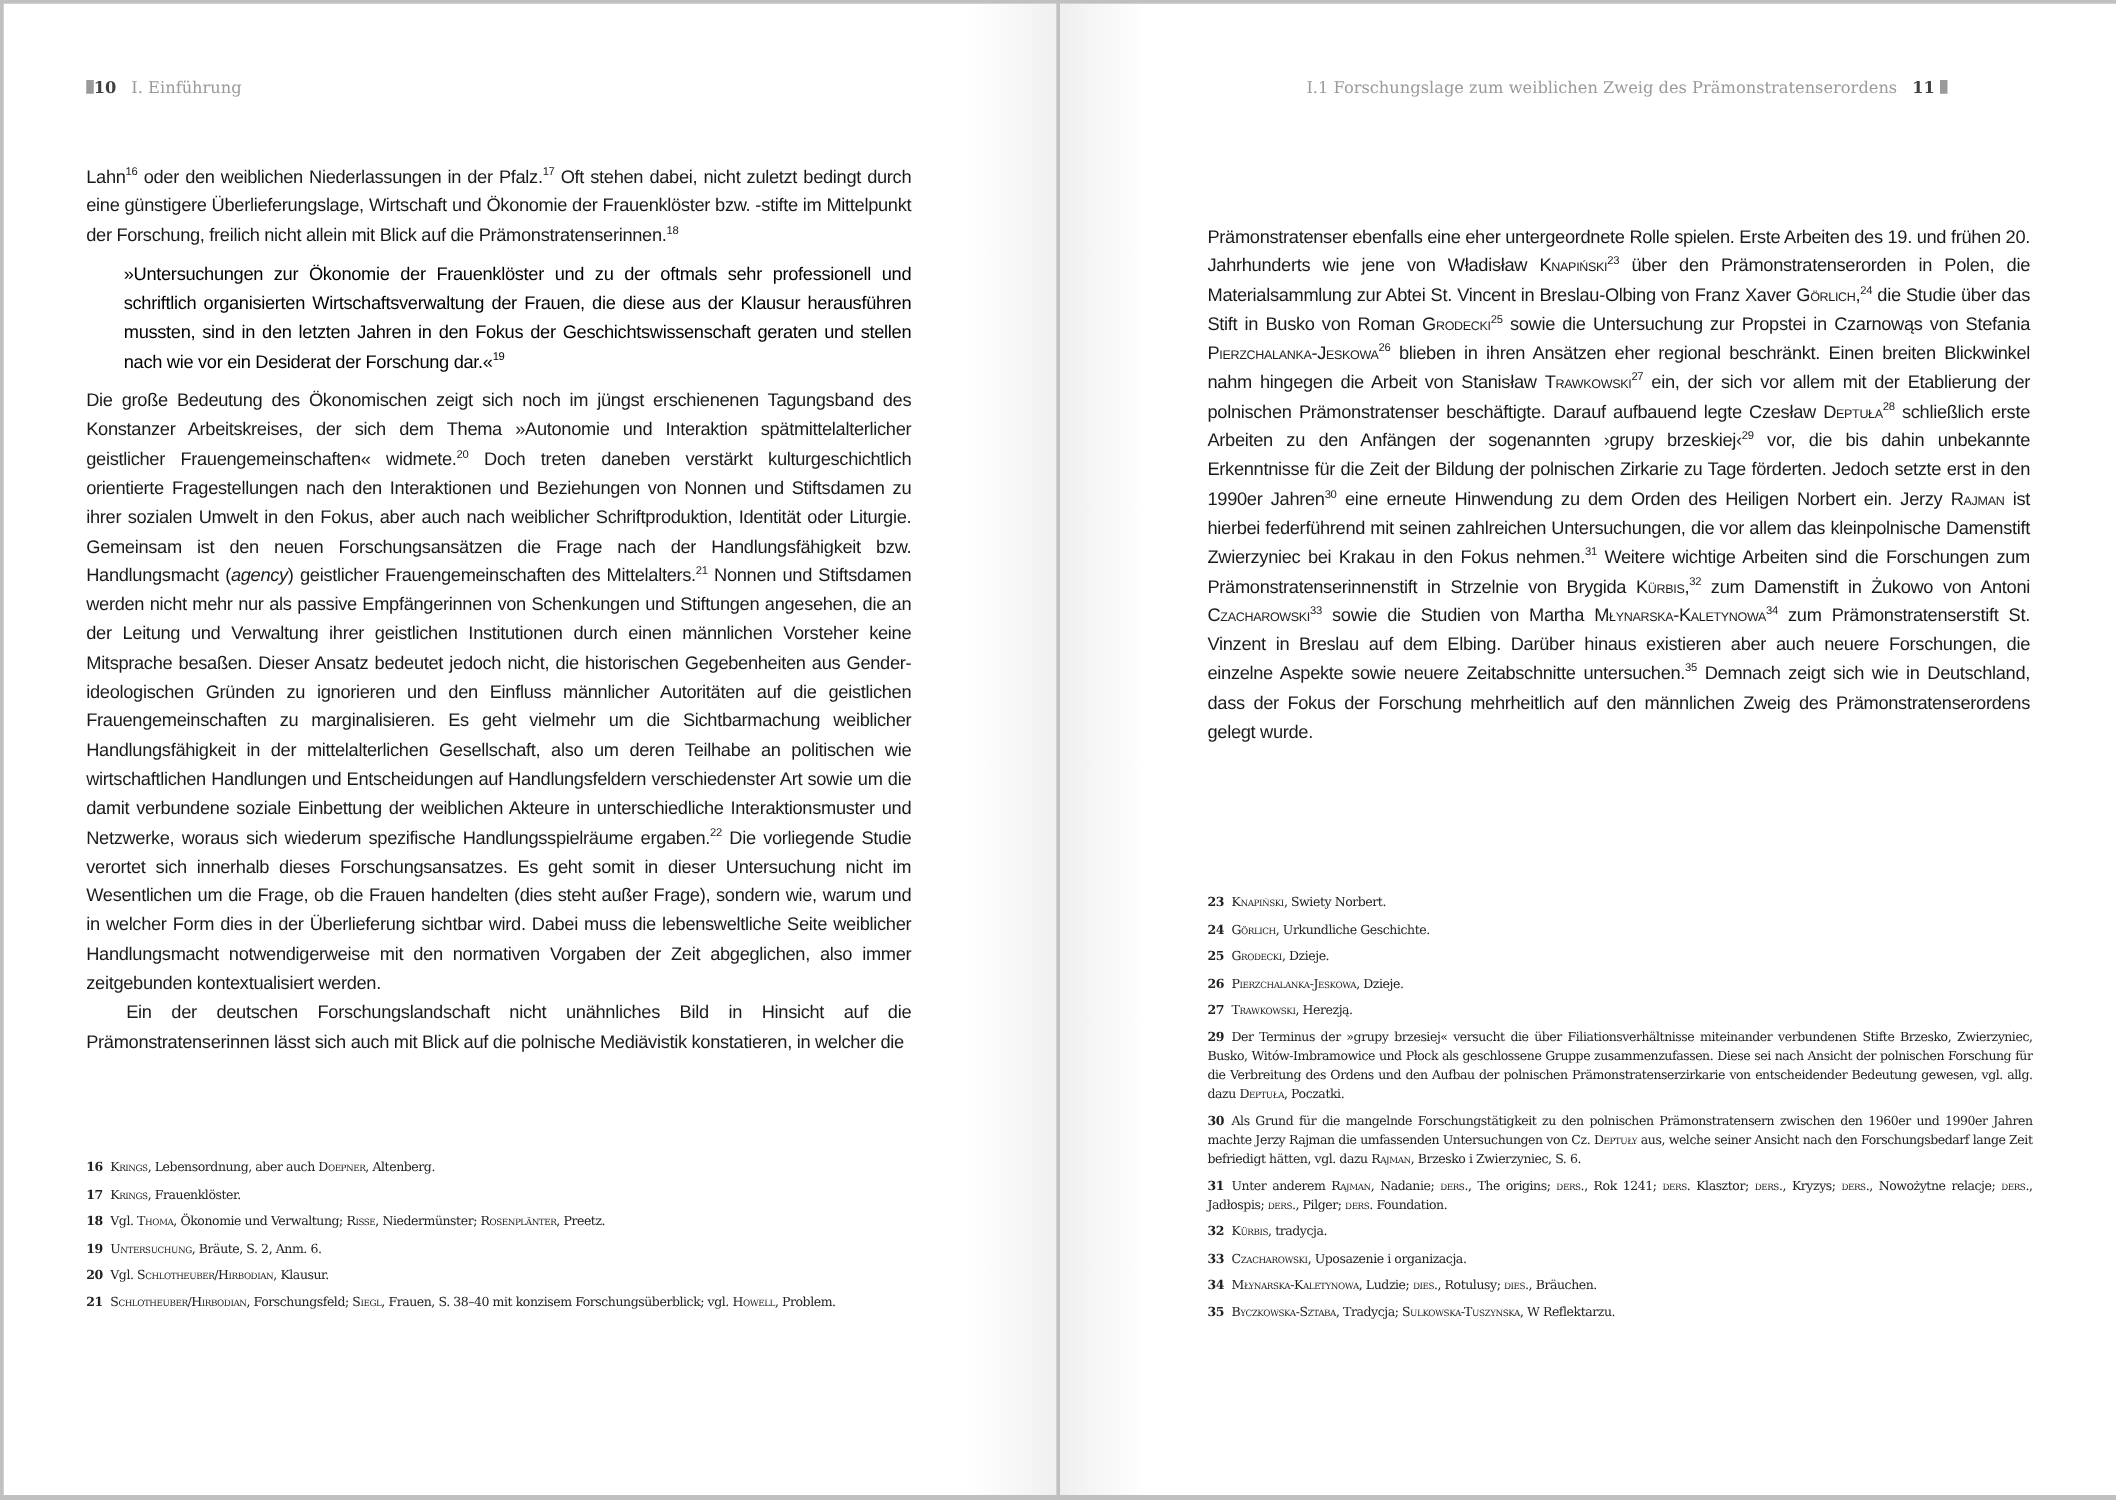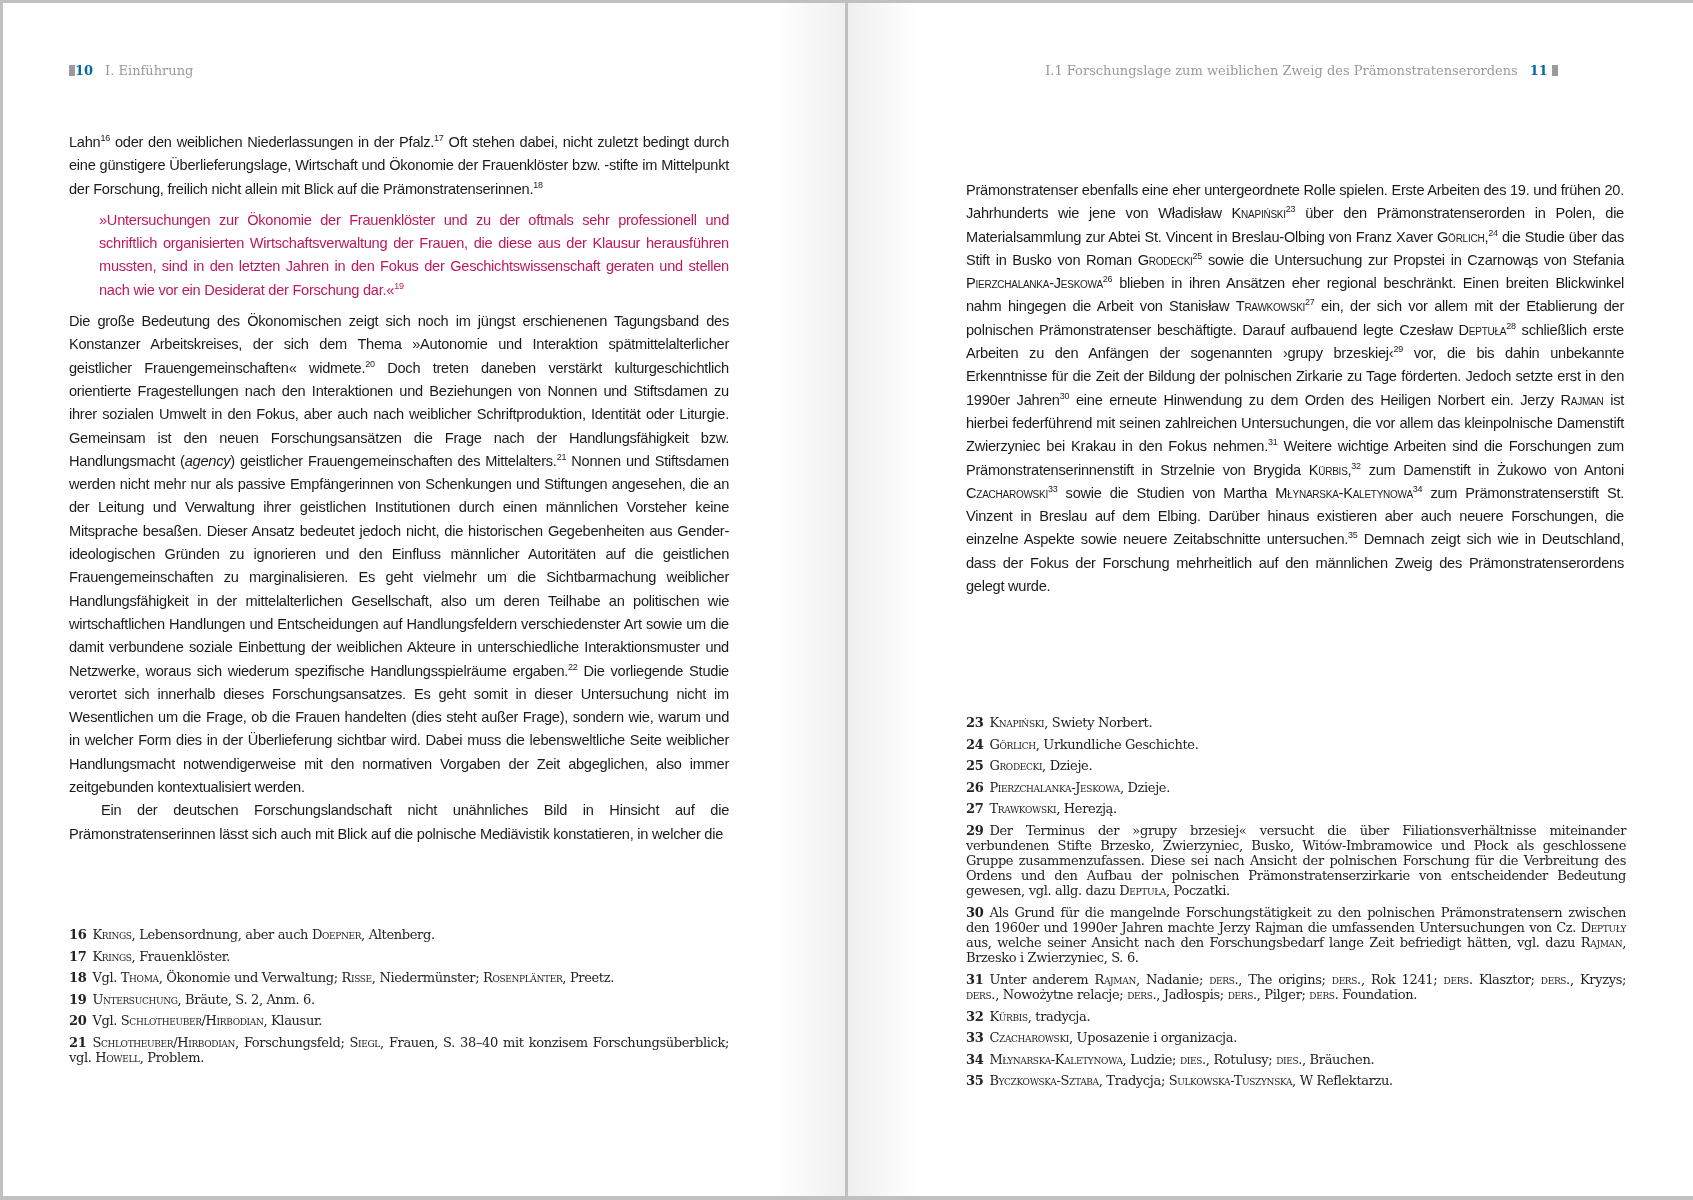--- a/index.html
+++ b/index.html
@@ -29,21 +29,21 @@
     pointer-events: none;
   }
   .running-head {
     position: absolute; top: 60px;
     font-family: "DejaVu Serif", serif;
     font-size: 13px; color: #9a9a9a;
     white-space: nowrap;
   }
   .page.left .running-head { left: 66px; }
   .page.right .running-head { right: 192px; text-align: right; }
-  .running-head .pnum { font-weight: bold; color: #0369a1; }
+  .running-head .pnum { font-weight: bold; color: #404040; }
   .running-head .bar {
     display: inline-block; width: 6px; height: 11px; background: #9a9a9a;
     vertical-align: -1px;
   }
   .running-head .gap { display: inline-block; width: 12px; }
 
   .body-text {
     position: absolute;
     font-family: "Liberation Sans Narrow", "Liberation Sans", sans-serif;
     font-size: 14.6px;
@@ -51,30 +51,30 @@
     color: #1a1a1a;
     text-align: justify;
     letter-spacing: -0.25px;
   }
   .page.left .body-text { left: 66px; width: 660px; top: 128px; }
   .page.right .body-text { left: 118px; width: 658px; top: 128px; margin-top: 48px; }
   .body-text p { margin: 0; }
   .body-text p.indent { text-indent: 32px; }
   .quote {
     margin: 8px 0 8px 30px !important;
-    color: #be185d;
+    color: #000000;
   }
   sup { font-size: 9px; line-height: 0; vertical-align: 6px; }
   .sc { font-variant: small-caps; }
   em { font-style: italic; }
 
   .footnotes {
     position: absolute;
     font-family: "DejaVu Serif", serif;
-    font-size: 13px;
+    font-size: 10px;
     line-height: 15.2px;
     color: #222;
     letter-spacing: -0.35px;
   }
   .page.left .footnotes { left: 66px; width: 660px; top: 924px; }
   .page.right .footnotes { left: 118px; width: 660px; top: 712px; }
   .fn { margin: 0 0 6.3px 0; text-align: justify; }
   .fn .fnum { font-weight: bold; margin-right: 6px; }
 </style>
 </head>

